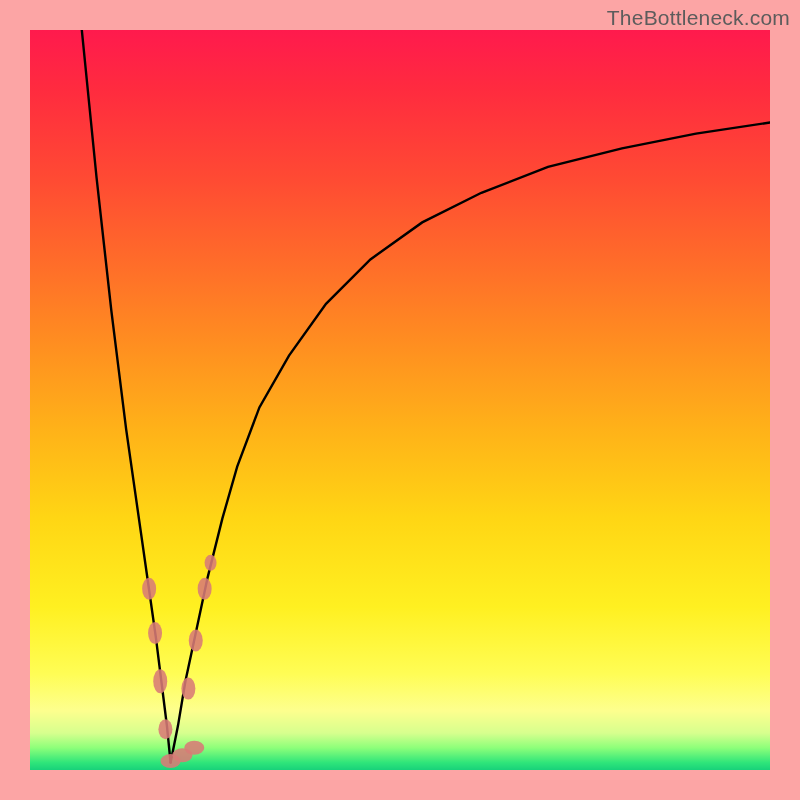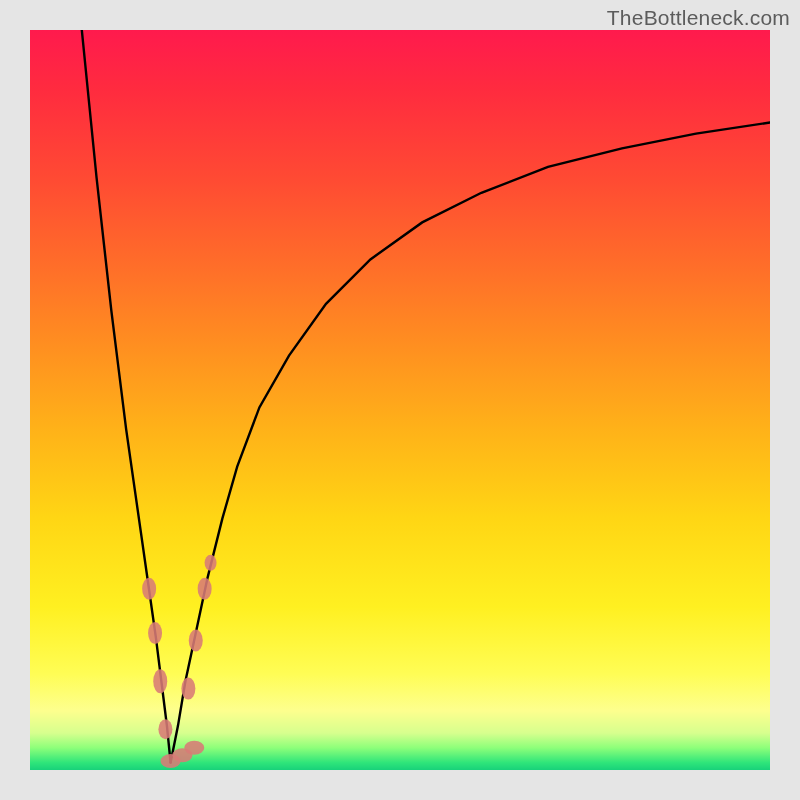--- a/index.html
+++ b/index.html
@@ -8,21 +8,21 @@
     width: 800px;
     height: 800px;
     overflow: hidden;
     background: #000;
     font-family: Arial, Helvetica, sans-serif;
   }
   .frame {
     position: relative;
     width: 800px;
     height: 800px;
-    background: #e5e5e5;
+    background: #fca5a5;
   }
   .plot {
     position: absolute;
     left: 30px;
     top: 30px;
     width: 740px;
     height: 740px;
     
     background: linear-gradient(
       to bottom,

